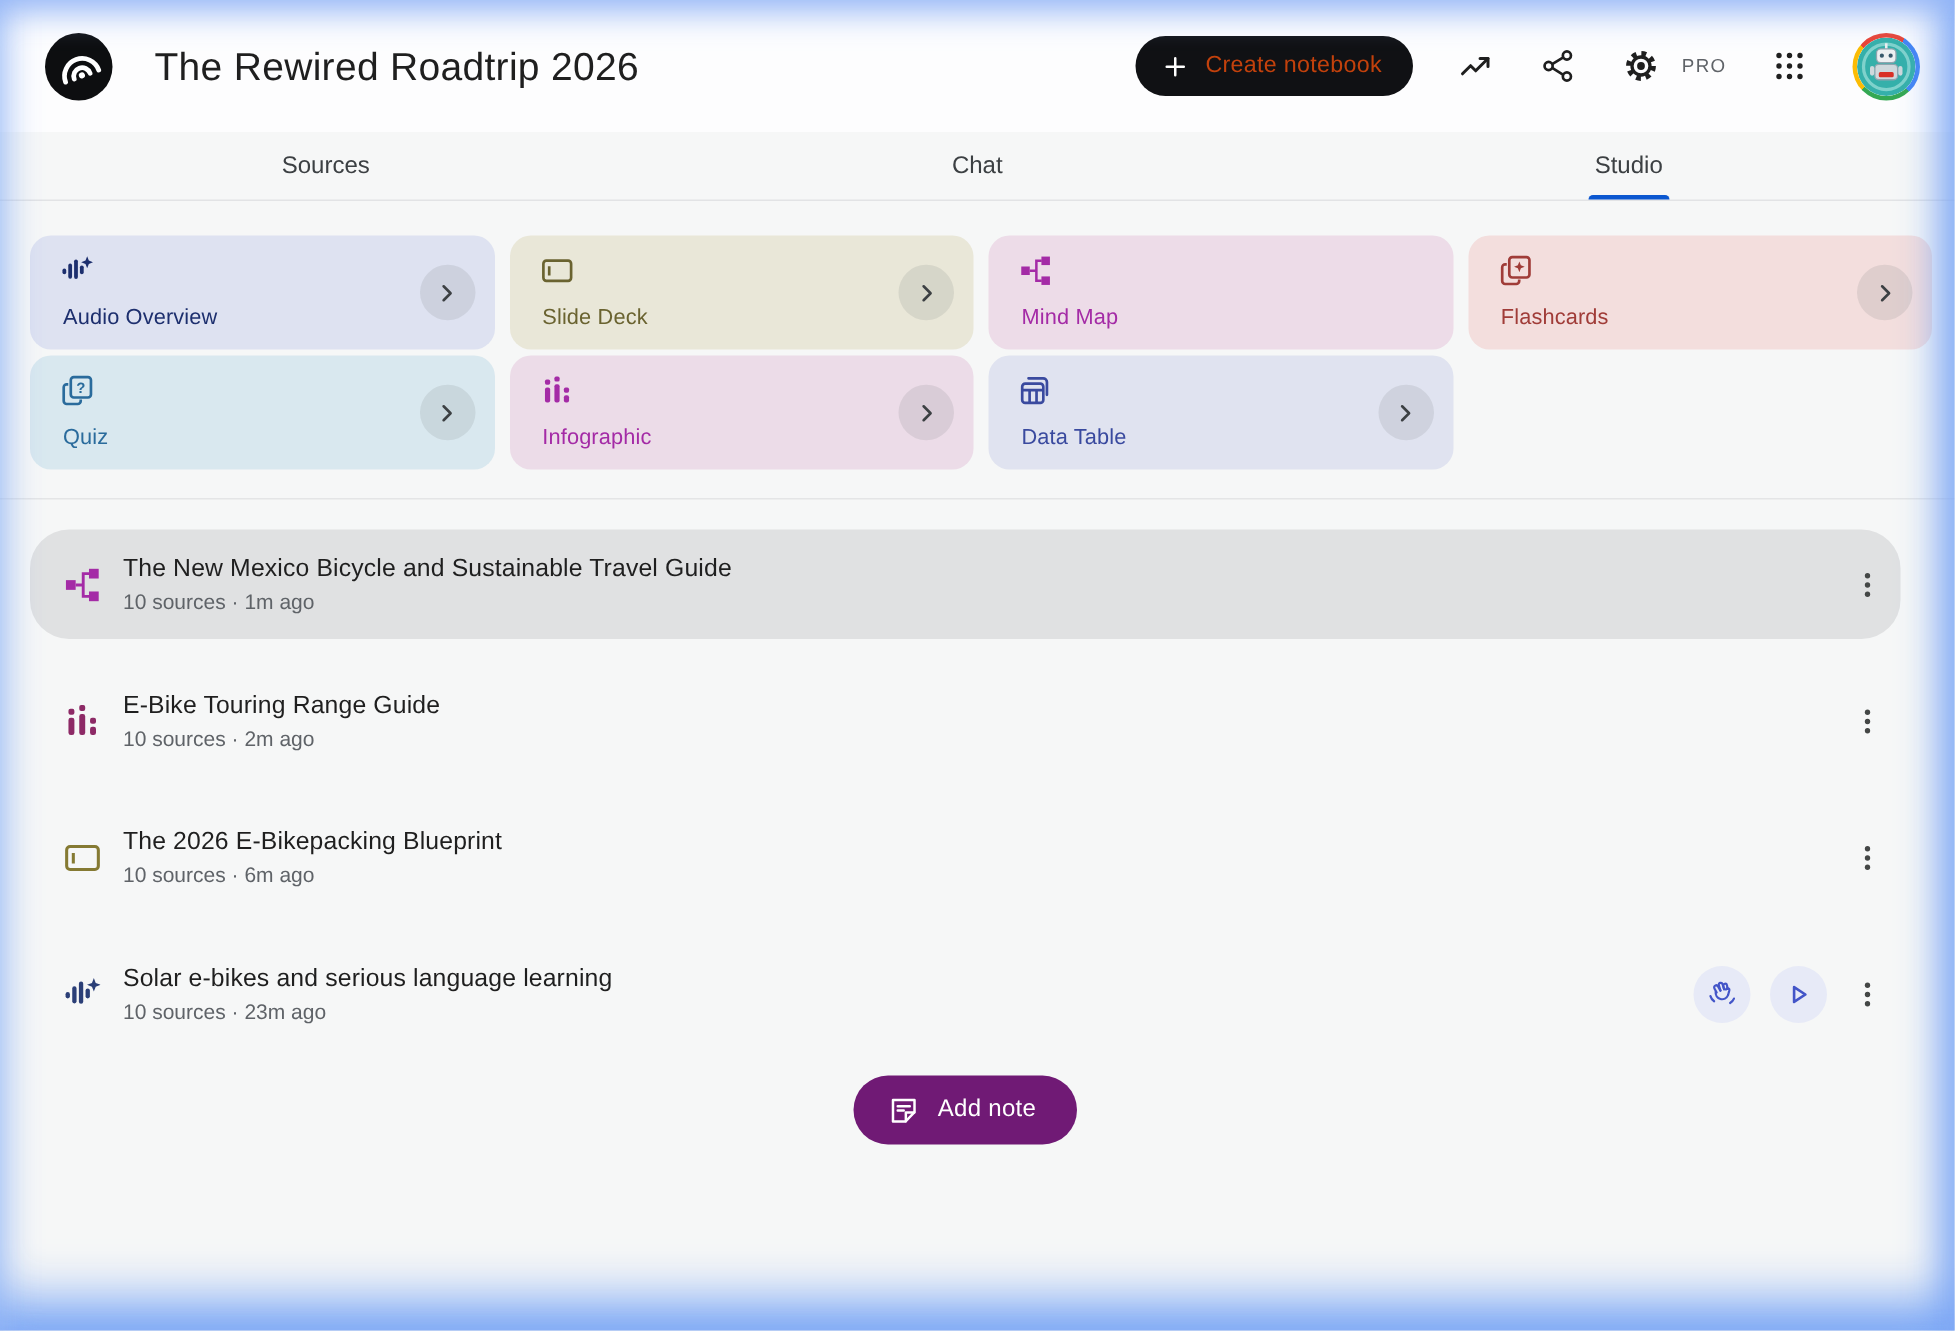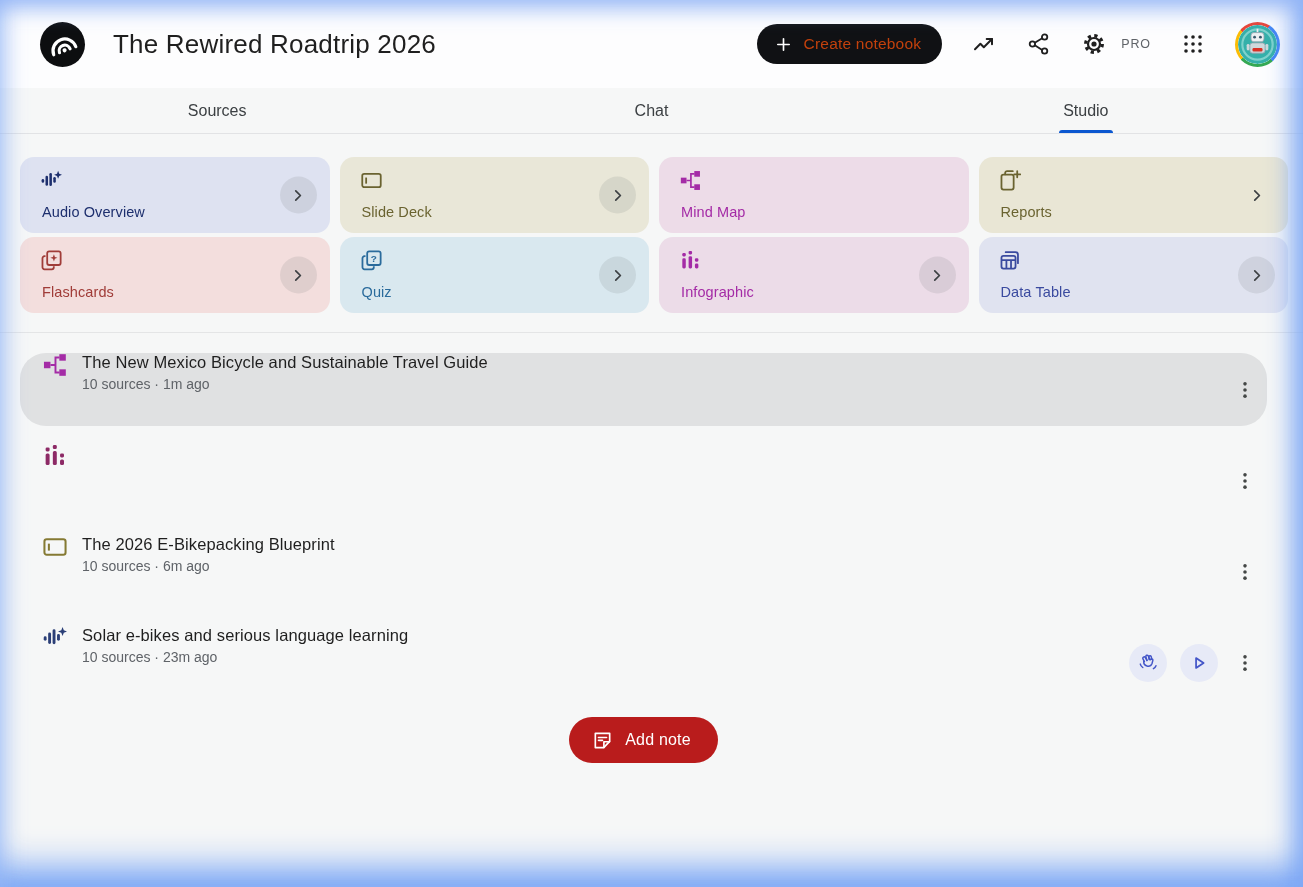--- a/index.html
+++ b/index.html
@@ -10,21 +10,21 @@
     -webkit-font-smoothing:antialiased;
   }
   .glow{position:absolute;inset:0;pointer-events:none;z-index:60;
     box-shadow:
       inset 0 18px 22px -10px rgba(146,180,246,.85),
       inset 14px 0 22px -12px rgba(160,192,247,.55),
       inset -20px 0 26px -10px rgba(120,164,246,.85),
       inset 0 -30px 34px -10px rgba(116,162,246,.95);
   }
   
-  .header{height:88px;background:#fdfdfe;display:flex;align-items:center;padding:0 23px 0 40px;box-sizing:border-box;}
+  .header{height:88px;background:#fdfdfe;display:flex;align-items:center;padding:0 23px 0 30px;box-sizing:border-box;}
   .logo{width:45px;height:45px;border-radius:50%;background:#0d0e10;display:flex;align-items:center;justify-content:center;flex:0 0 auto;}
   .page-title{font-size:26px;color:#1f1f1f;margin-left:28px;letter-spacing:.2px;white-space:nowrap;}
   .header-right{margin-left:auto;display:flex;align-items:center;}
   .create-btn{display:flex;align-items:center;gap:11px;background:#101114;color:#c2410c;height:40px;padding:0 21px 0 17px;border-radius:21px;font-size:15.5px;font-weight:500;border:none;cursor:pointer;letter-spacing:.2px;}
   .hicon{width:26px;height:26px;color:#1f1f1f;display:flex;align-items:center;justify-content:center;background:none;border:none;padding:0;cursor:pointer;}
   .hicon svg{width:24px;height:24px;}
   .sp28{width:29px;flex:0 0 auto;}
   .sp16{width:14px;flex:0 0 auto;}
   .pro{font-size:12.5px;color:#5f6368;letter-spacing:.9px;}
   .avatar{width:45px;height:45px;border-radius:50%;padding:0;border:none;background:conic-gradient(from -50deg,#ea4335 0 23%,#4285f4 23% 52%,#34a853 52% 77%,#fbbc05 77% 100%);display:flex;align-items:center;justify-content:center;cursor:pointer;}
@@ -40,35 +40,35 @@
   .card{height:76px;border-radius:14px;position:relative;box-sizing:border-box;padding:25px 18px;cursor:pointer;}
   .card-icon{position:absolute;left:21px;top:13px;}
   .card-icon svg{width:21px;height:21px;display:block;}
   .card-label{position:absolute;left:22px;bottom:13px;font-size:14.5px;font-weight:500;letter-spacing:.1px;}
   .chev{position:absolute;right:13px;top:50%;transform:translateY(-50%);width:37px;height:37px;border-radius:50%;display:flex;align-items:center;justify-content:center;color:#3c4043;background:none;border:none;cursor:pointer;padding:0;}
   .chev.circle{background:rgba(95,99,104,.13);}
   .chev svg{width:18px;height:18px;}
   .sect-rule{height:1px;background:#e4e5e6;margin-top:19px;}
   
   .list{padding:20px 36px 0 20px;}
-  .item{display:flex;height:73px;border-radius:26px;padding:0 8px 0 22px;margin-bottom:18px;box-sizing:border-box;cursor:pointer;}
+  .item{display:flex;align-items:center;height:73px;border-radius:26px;padding:0 8px 0 22px;margin-bottom:18px;box-sizing:border-box;cursor:pointer;}
   .item.selected{background:#e0e1e2;}
   .item-icon{width:26px;flex:0 0 auto;margin-right:14px;display:flex;justify-content:center;}
   .item-icon svg{width:24px;height:24px;display:block;}
   .item-text{display:flex;flex-direction:column;}
   .item-title{font-size:16.5px;color:#1f1f1f;letter-spacing:.1px;}
   .item-meta{font-size:14px;color:#5f6368;margin-top:4px;}
   .item-actions{margin-left:auto;display:flex;align-items:center;gap:13px;}
   .round-btn{width:38px;height:38px;border-radius:50%;background:#e7eaf7;color:#4355c8;display:flex;align-items:center;justify-content:center;border:none;cursor:pointer;padding:0;}
   .round-btn svg{width:22px;height:22px;}
   .dots-btn{width:28px;height:40px;display:flex;align-items:center;justify-content:center;color:#444746;background:none;border:none;cursor:pointer;padding:0;}
   .dots-btn svg{width:22px;height:22px;}
   
   .addnote-wrap{display:flex;justify-content:center;margin-top:13px;}
-  .addnote{display:flex;align-items:center;gap:12px;background:#b91c1c;color:#fff;height:46px;padding:0 27px 0 23px;border-radius:23px;font-size:16px;font-weight:500;border:none;cursor:pointer;letter-spacing:.2px;}
+  .addnote{display:flex;align-items:center;gap:12px;background:#701a75;color:#fff;height:46px;padding:0 27px 0 23px;border-radius:23px;font-size:16px;font-weight:500;border:none;cursor:pointer;letter-spacing:.2px;}
   .addnote svg{width:21px;height:21px;}
 </style>
 </head>
 <body>
 
 <svg width="0" height="0" style="position:absolute" aria-hidden="true">
   <defs>
     <g id="ic-audio" fill="currentColor">
       <rect x="0.6" y="8.6" width="2.4" height="3.6" rx="1.2"></rect>
       <rect x="4.3" y="5.4" width="2.4" height="9.6" rx="1.2"></rect>
@@ -295,33 +295,20 @@
 
   <div class="card" style="background: rgb(237, 220, 232); color: rgb(164, 43, 166);">
     <span class="card-icon">
         <svg viewBox="0 0 20 20">
           <use href="#ic-mindmap"></use>
         </svg>
       </span>
     <span class="card-label">Mind Map</span>
   </div>
 
-  <div class="card" style="background: rgb(233, 230, 213); color: rgb(106, 99, 48);">
-    <span class="card-icon">
-        <svg viewBox="0 0 20 20">
-          <use href="#ic-reports"></use>
-        </svg>
-      </span>
-    <span class="card-label">Reports</span>
-    <button class="chev">
-        <svg viewBox="0 0 24 24">
-          <use href="#ic-chev"></use>
-        </svg>
-      </button>
-  </div>
 
   <div class="card" style="background: rgb(243, 222, 221); color: rgb(160, 60, 56);">
     <span class="card-icon">
         <svg viewBox="0 0 20 20">
           <use href="#ic-flash"></use>
         </svg>
       </span>
     <span class="card-label">Flashcards</span>
     <button class="chev circle">
         <svg viewBox="0 0 24 24">
@@ -395,20 +382,24 @@
         </button>
     </span>
   </div>
 
   <div class="item">
     <span class="item-icon" style="color: rgb(141, 42, 102);">
         <svg viewBox="0 0 20 20">
           <use href="#ic-info"></use>
         </svg>
       </span>
+    <span class="item-text">
+      <span class="item-title">E-Bike Touring Range Guide</span>
+      <span class="item-meta">10 sources · 2m ago</span>
+    </span>
     <span class="item-actions">
       <button class="dots-btn">
           <svg viewBox="0 0 24 24">
             <use href="#ic-dots"></use>
           </svg>
         </button>
     </span>
   </div>
 
   <div class="item">

